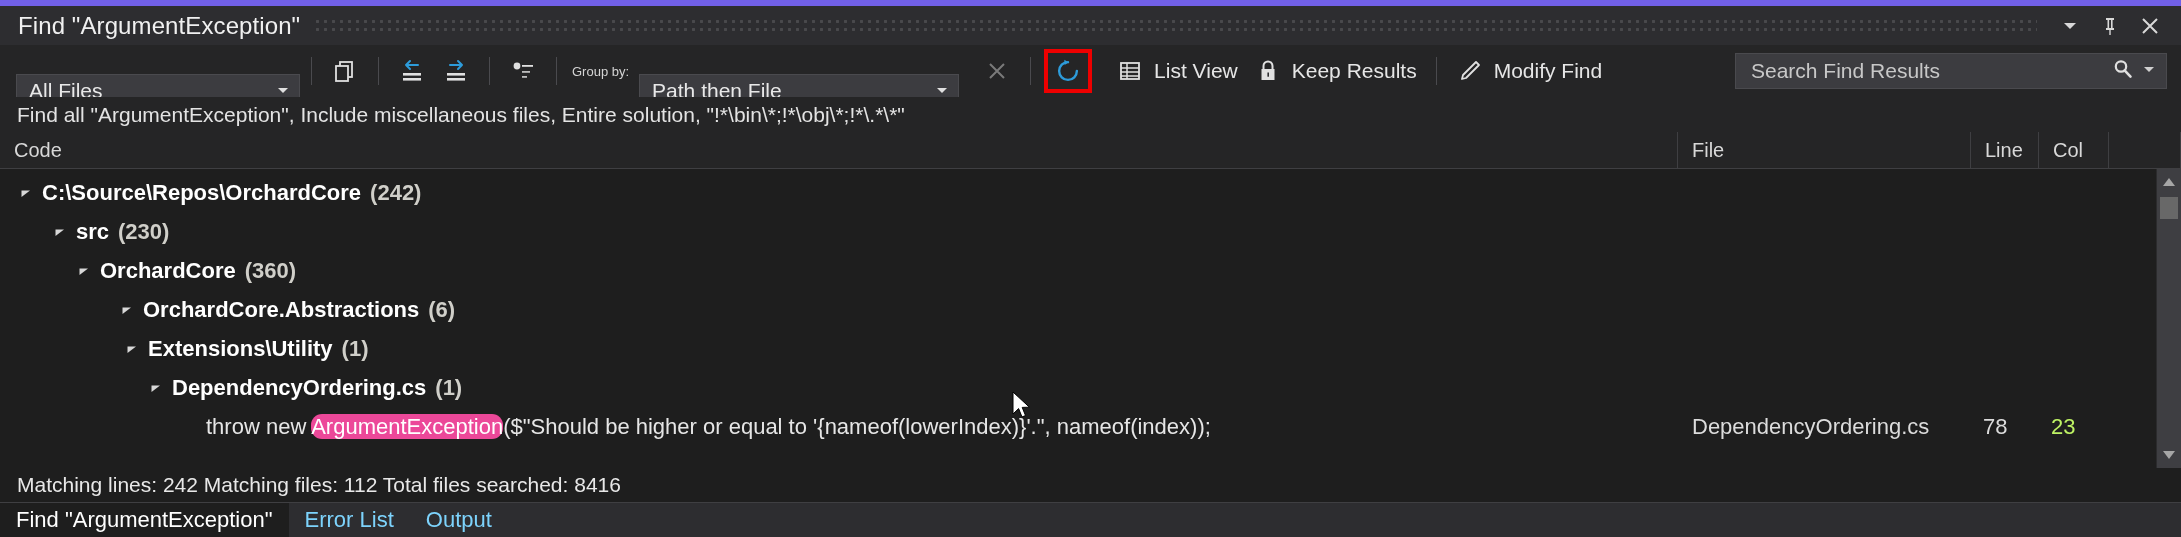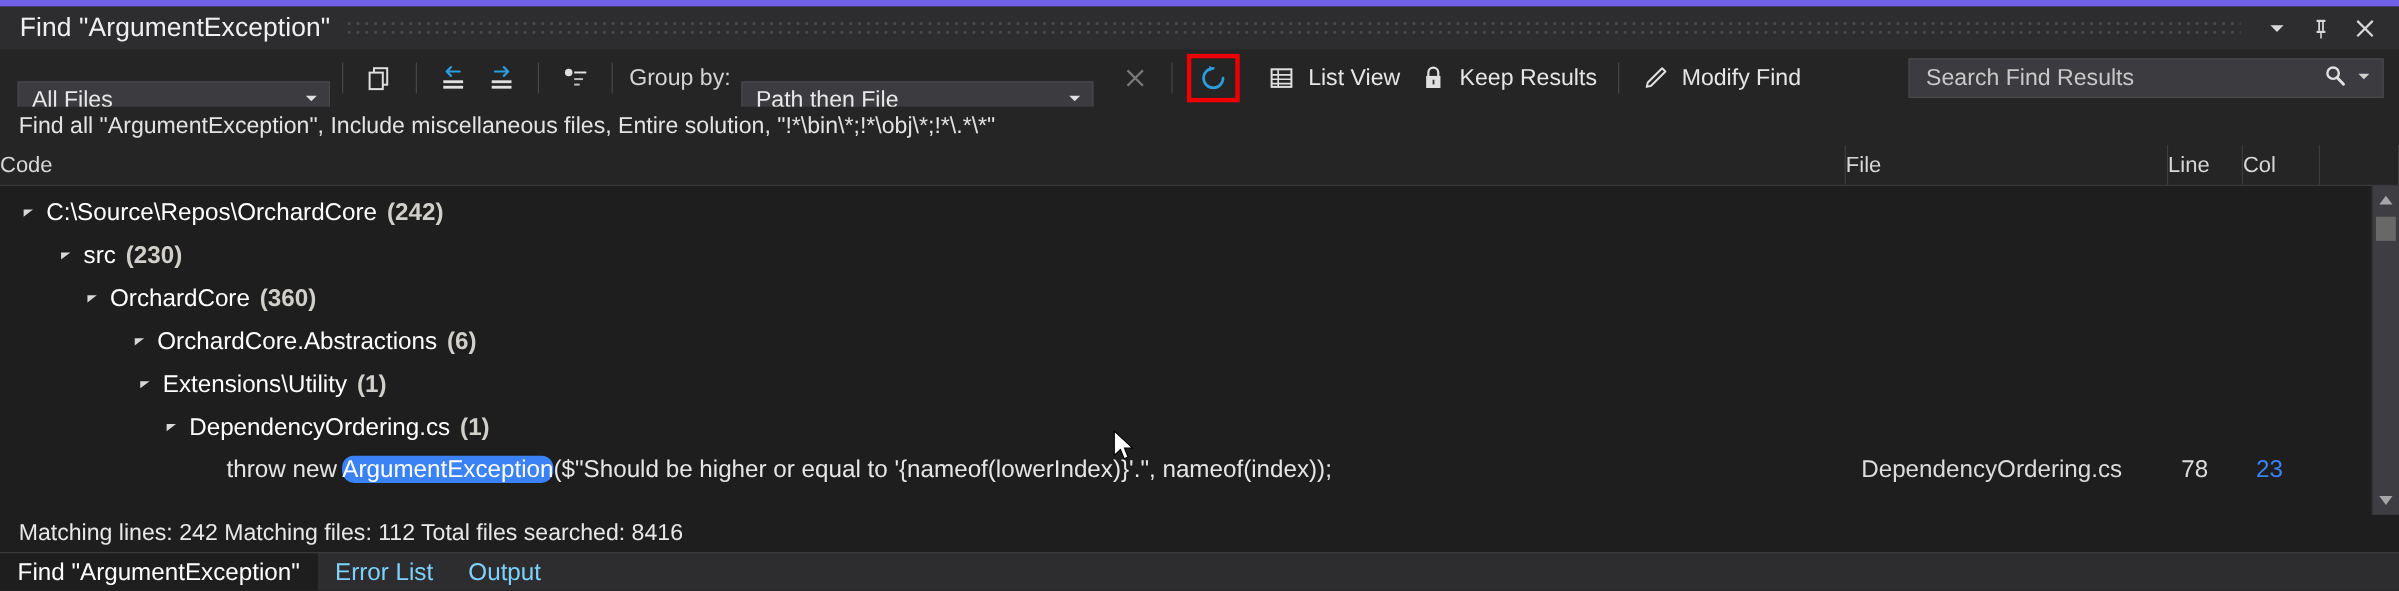--- a/index.html
+++ b/index.html
@@ -133,21 +133,21 @@
     align-items: center;
     justify-content: center;
     width: 28px;
     height: 28px;
     flex: 0 0 auto;
   }
   .tb-icon svg { display: block; }
 
   .tb-label-only {
     color: #d4d4d4;
-    font-size: 21px;
+    font-size: 13px;
     white-space: nowrap;
     margin: 0 10px 0 4px;
   }
 
   .refresh-wrap {
     width: 48px;
     height: 44px;
     display: flex;
     align-items: center;
     justify-content: center;
@@ -205,21 +205,21 @@
     display: flex;
     align-items: stretch;
     background: #252526;
     border-bottom: 1px solid #3f3f42;
     font-size: 20px;
     color: #d8d8d8;
   }
   .col-header .col {
     display: flex;
     align-items: center;
-    padding-left: 0;
+    padding-left: 14px;
     border-right: 1px solid #3f3f42;
     box-sizing: border-box;
     cursor: default;
     white-space: nowrap;
   }
   .col-code { width: 1678px; }
   .col-file { width: 293px; }
   .col-line { width: 68px; }
   .col-col  { width: 70px; }
   .col-pad  { flex: 1 1 auto; border-right: none; }
@@ -250,21 +250,21 @@
     width: 20px;
     height: 20px;
     display: flex;
     align-items: center;
     justify-content: center;
     flex: 0 0 auto;
     margin-right: 6px;
   }
   .expander svg { display: block; }
   .grp-name {
-    font-weight: normal;
+    font-weight: bold;
     color: #ffffff;
   }
   .grp-count {
     font-weight: bold;
     color: #d0cfc9;
     margin-left: 9px;
   }
   .match-row {
     display: flex;
     align-items: center;
@@ -273,41 +273,41 @@
     font-size: 22px;
   }
   .match-code {
     width: 1678px;
     box-sizing: border-box;
     color: #e6e6e6;
     white-space: nowrap;
     overflow: hidden;
   }
   .match-code .hl {
-    background: #3b82f6;
+    background: #ec4899;
     color: #ffffff;
     border-radius: 11px;
   }
   .match-file {
     width: 293px;
     box-sizing: border-box;
     padding-left: 14px;
     color: #dcdcdc;
   }
   .match-line {
     width: 68px;
     box-sizing: border-box;
     padding-left: 12px;
     color: #dcdcdc;
   }
   .match-col {
     width: 70px;
     box-sizing: border-box;
     padding-left: 12px;
-    color: #3b82f6;
+    color: #bef264;
   }
 
   
   .vscroll {
     width: 24px;
     flex: 0 0 auto;
     background: #3e3e42;
     display: flex;
     flex-direction: column;
     align-items: center;

